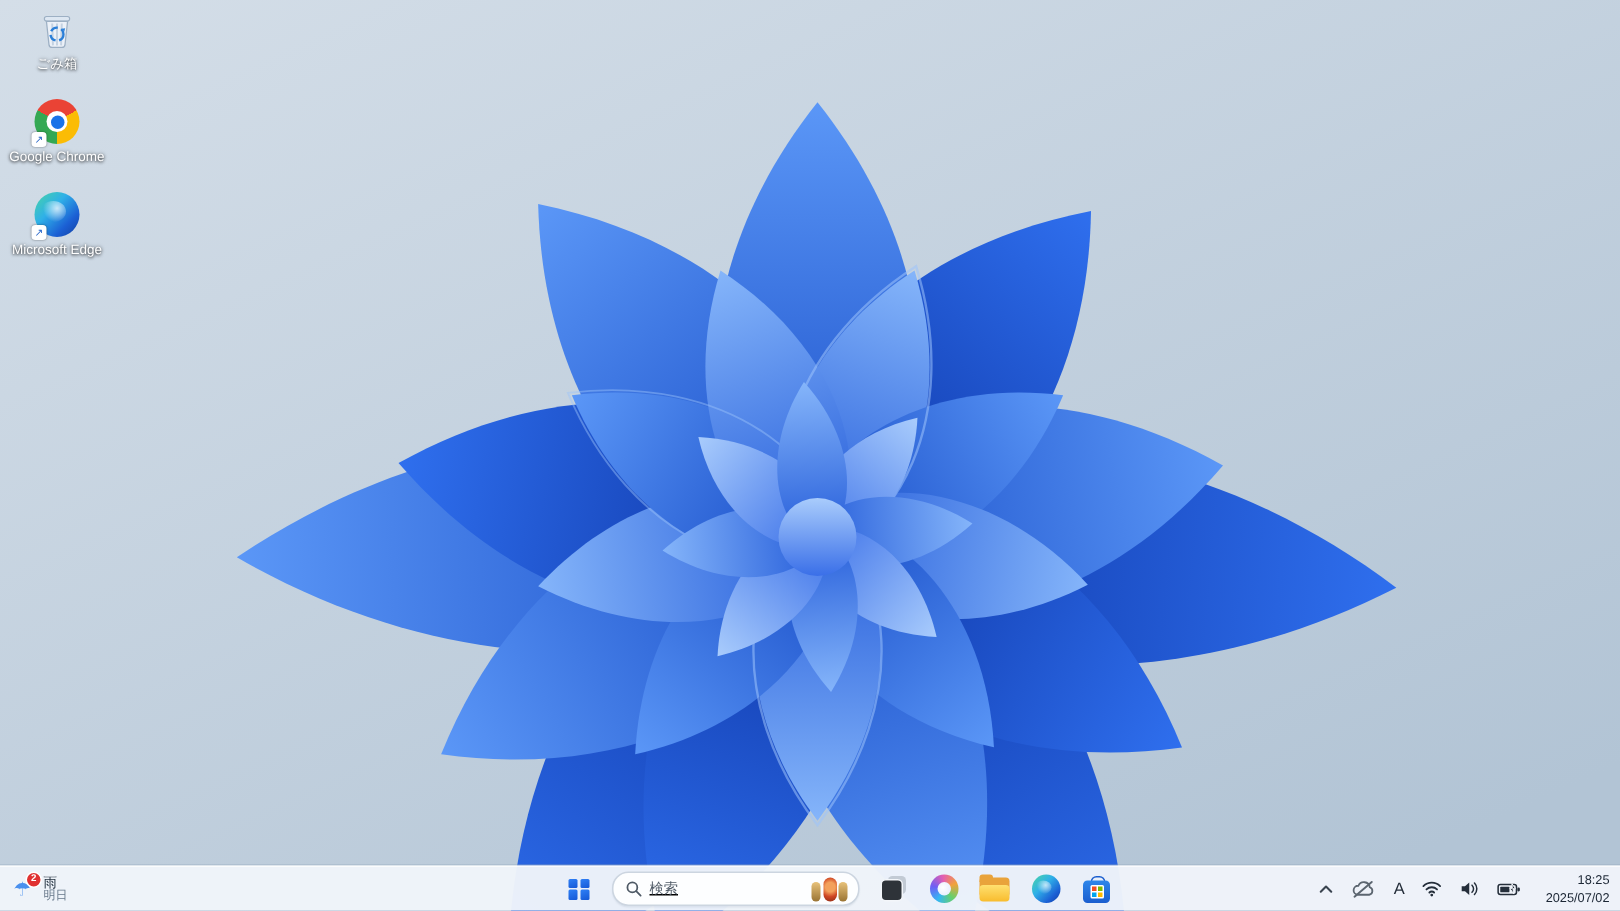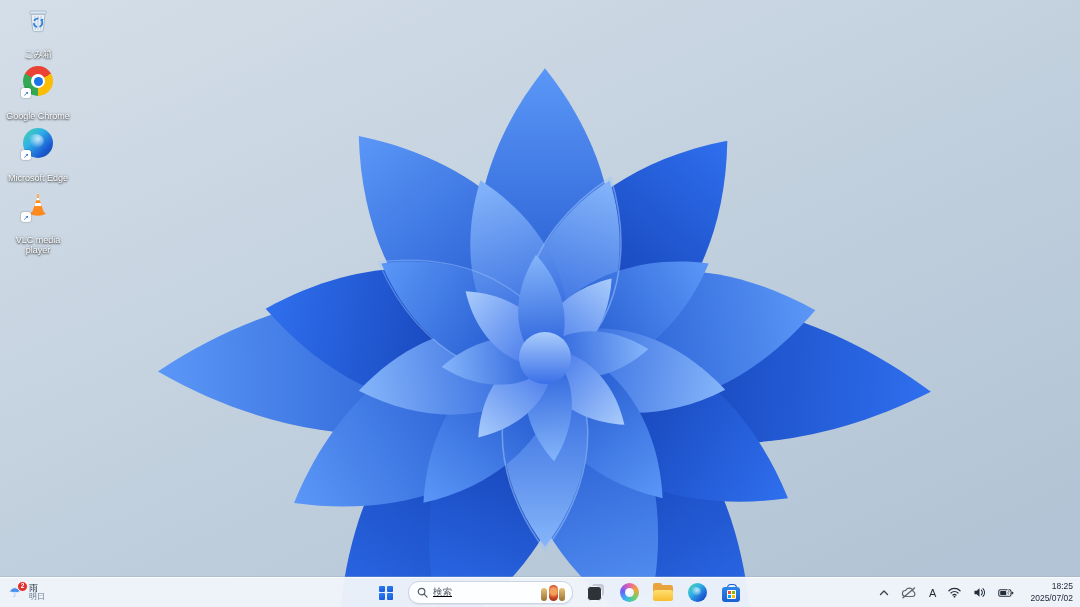--- a/index.html
+++ b/index.html
@@ -5,21 +5,21 @@
   html,body{margin:0;padding:0;}
   body{width:1080px;height:607px;position:relative;overflow:hidden;
        font-family:"Liberation Sans",sans-serif;background:#c3d2e0;}
 
   
   .wallpaper{position:absolute;inset:0;}
   .wallpaper svg{position:absolute;top:0;left:0;}
 
   
   .desktop-icons{position:absolute;top:4px;left:5px;display:flex;flex-direction:column;gap:10px;}
-  .di{width:66px;height:52px;display:flex;flex-direction:column;align-items:center;cursor:default;gap:12px;}
+  .di{width:66px;height:52px;display:flex;flex-direction:column;align-items:center;cursor:default;}
   .di .img{width:30px;height:30px;position:relative;flex:0 0 auto;}
   .di .lbl{margin-top:3px;font-size:9px;color:#fff;text-align:center;line-height:1.15;
            text-shadow:0 1px 2px rgba(0,0,0,.75),0 0 3px rgba(0,0,0,.4);max-width:66px;}
   .sc-arrow{position:absolute;left:-2px;bottom:-2px;width:10px;height:10px;background:#fff;
             border-radius:2.5px;box-shadow:0 0 1.5px rgba(0,0,0,.5);display:flex;align-items:center;
             justify-content:center;font-size:7px;color:#2866c8;line-height:1;}
   .chrome-ico{width:30px;height:30px;border-radius:50%;position:relative;
       background:conic-gradient(from -60deg,#ea4335 0 120deg,#fbbc05 0 240deg,#34a853 0 360deg);}
   .chrome-ico::before{content:"";position:absolute;left:8px;top:8px;width:14px;height:14px;
       background:#fff;border-radius:50%;}
@@ -195,33 +195,20 @@
   </div>
 
   <div class="di">
     <div class="img">
       <div class="edge-ico"></div>
       <div class="sc-arrow">↗</div>
     </div>
     <div class="lbl">Microsoft Edge</div>
   </div>
 
-  <div class="di">
-    <div class="img">
-      <svg width="30" height="30" viewBox="0 0 32 32">
-        <ellipse cx="16" cy="25" rx="8" ry="2.4" fill="#ff8a1e"></ellipse>
-        <path d="M16 5.5 L22.5 24.5 H9.5 Z" fill="#ff8a1e"></path>
-        <path d="M13.2 13.8 h5.6 l1 3.3 h-7.6 z" fill="#ffffff"></path>
-        <path d="M14.9 8.6 h2.2 l0.7 2.4 h-3.6 z" fill="#ffffff"></path>
-        <circle cx="16" cy="5.8" r="1.5" fill="#ffae62"></circle>
-      </svg>
-      <div class="sc-arrow">↗</div>
-    </div>
-    <div class="lbl">VLC media player</div>
-  </div>
 
 </div>
 
 <div class="taskbar">
 
   <div class="widget">
     <div class="umb">☂
       <span class="badge">2</span>
     </div>
     <div class="wtxt">

